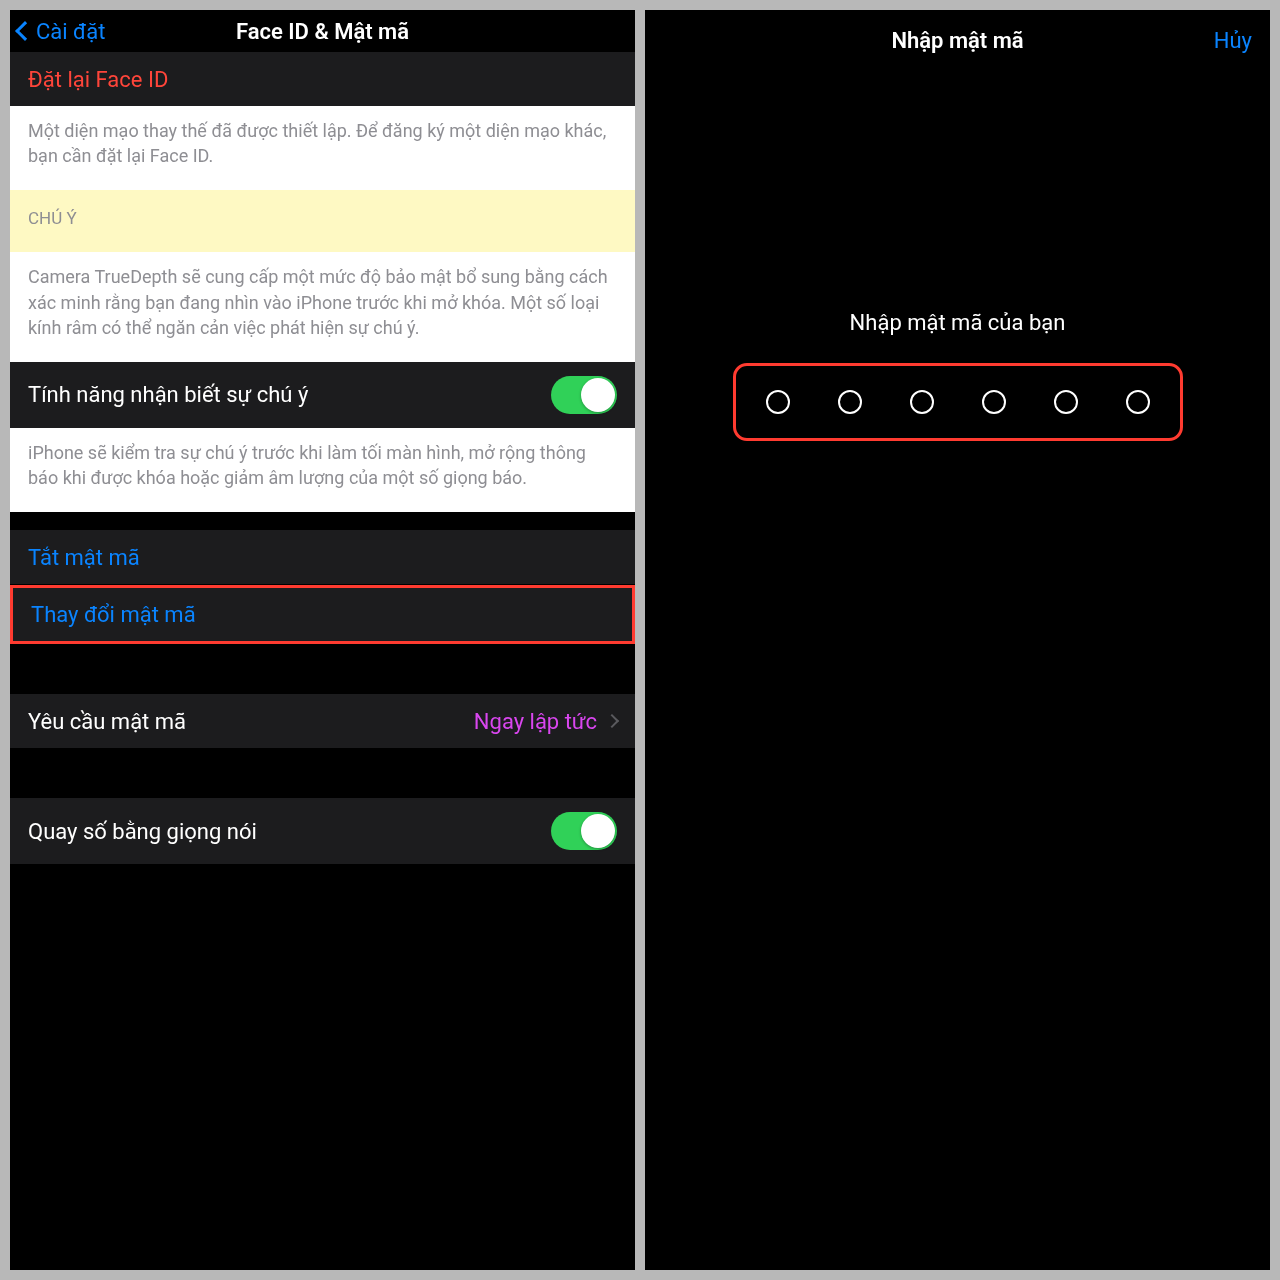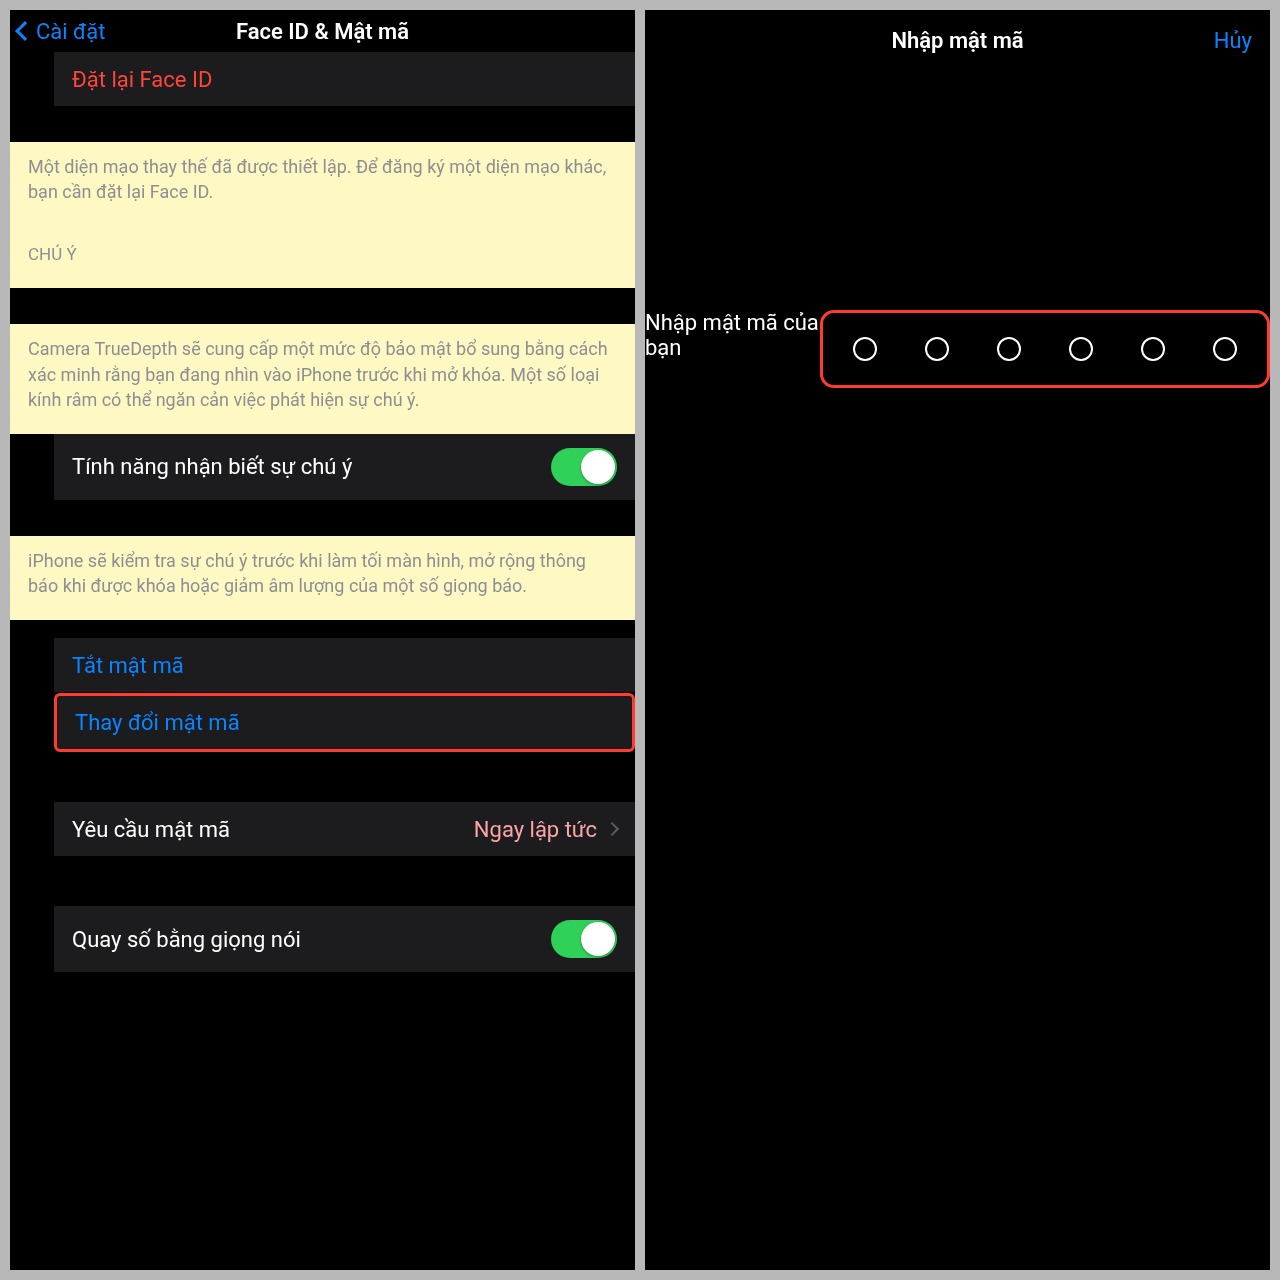--- a/index.html
+++ b/index.html
@@ -56,41 +56,39 @@
       text-align: center;
       width: 100%;
     }
     .row {
       padding: 14px 18px;
       display: flex;
       align-items: center;
       justify-content: space-between;
       background: #1c1c1e;
       min-height: 54px;
-      margin-left: 44px;
     }
     .row-text {
       color: #fff;
       font-size: 22px;
     }
     .row-text-red {
       color: #ff453a;
       font-size: 22px;
     }
     .row-text-blue {
       color: #0a84ff;
       font-size: 22px;
     }
     .footer-text {
       color: #8e8e93;
       font-size: 18px;
       padding: 12px 18px 22px 18px;
       line-height: 1.4;
-      background: #fef9c3;
-      margin-top: 36px;
+      background: #ffffff;
     }
     .section-header {
       color: #8e8e93;
       font-size: 17px;
       padding: 18px 18px 24px 18px;
       background: #fef9c3;
     }
     .spacer {
       height: 40px;
       background: #000;
@@ -108,29 +106,29 @@
       height: 34px;
       border-radius: 50%;
       background: #fff;
       position: absolute;
       top: 2px;
       right: 2px;
       box-shadow: 0 1px 3px rgba(0,0,0,0.3);
     }
     .highlight-box {
       border: 3px solid #ff3b30;
-      border-radius: 6px;
+      border-radius: 0;
     }
     .row-right {
       display: flex;
       align-items: center;
       gap: 10px;
     }
     .row-value {
-      color: #fca5a5;
+      color: #d946ef;
       font-size: 22px;
     }
     .chevron-right {
       display: inline-block;
       width: 10px;
       height: 10px;
       border-right: 2.5px solid #5a5a5e;
       border-top: 2.5px solid #5a5a5e;
       transform: rotate(45deg);
     }
@@ -150,21 +148,21 @@
       text-align: center;
     }
     .cancel-button {
       color: #0a84ff;
       font-size: 22px;
       position: absolute;
       right: 18px;
     }
     .passcode-content {
       display: flex;
-      flex-direction: row;
+      flex-direction: column;
       align-items: center;
       margin-top: 240px;
     }
     .passcode-prompt {
       color: #fff;
       font-size: 22px;
       margin-bottom: 28px;
     }
     .passcode-dots-container {
       border: 3px solid #ff3b30;

